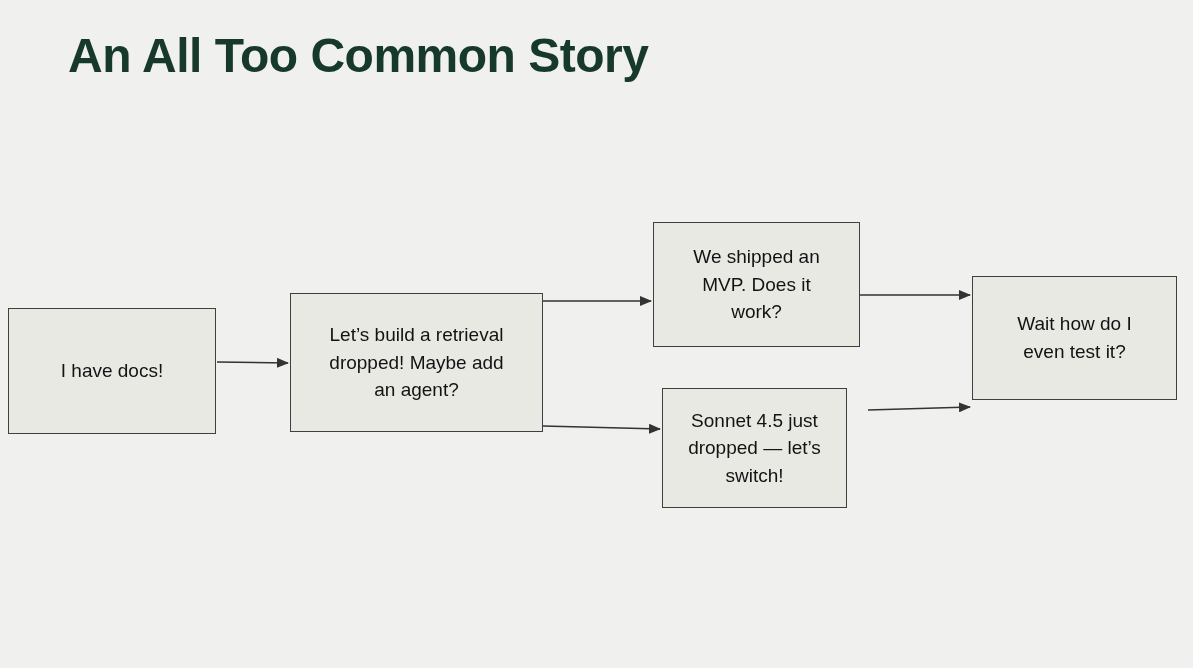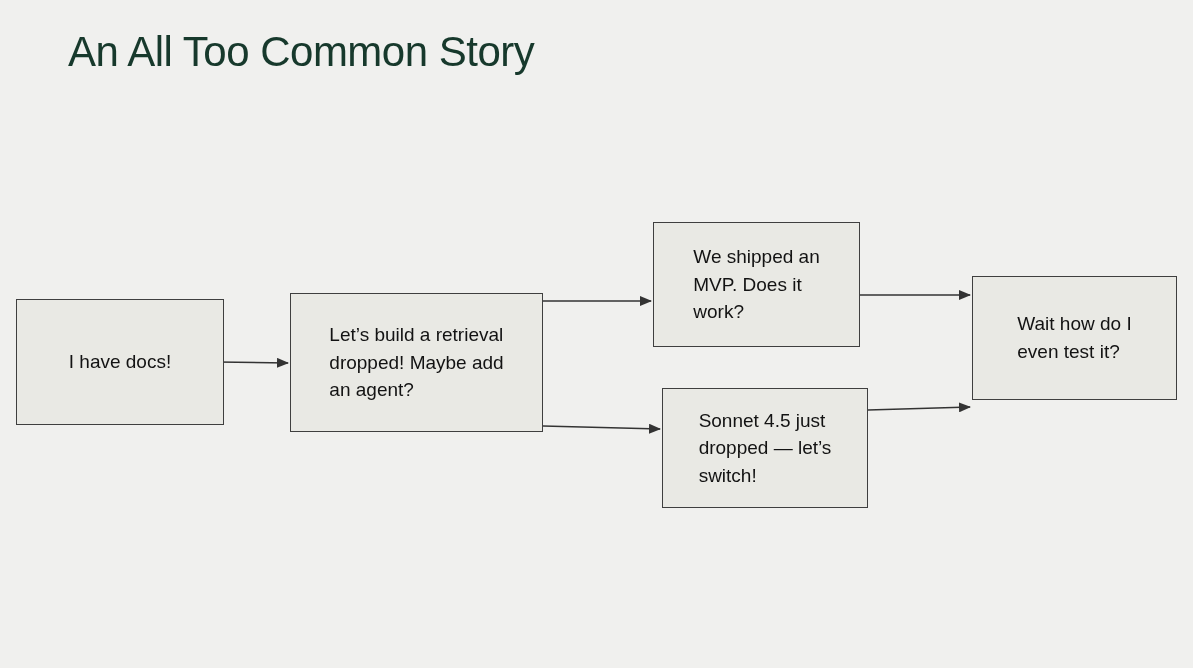--- a/index.html
+++ b/index.html
@@ -13,52 +13,53 @@
     width: 1193px;
     height: 668px;
     background: #f0f0ee;
     overflow: hidden;
   }
   .title {
     position: absolute;
     left: 68px;
     top: 28px;
     margin: 0;
-    font-size: 42px;
-    font-weight: 400;
+    font-size: 48px;
+    font-weight: 700;
     letter-spacing: -0.5px;
     color: #17392c;
     line-height: 1.15;
   }
   .arrows {
     position: absolute;
     left: 0;
     top: 0;
     width: 1193px;
     height: 668px;
     pointer-events: none;
   }
   .node {
     position: absolute;
     box-sizing: border-box;
     background: #e9e9e4;
     border: 1.6px solid #3f3f3f;
     display: flex;
     align-items: center;
     justify-content: center;
+    text-align: center;
     font-size: 19px;
     line-height: 1.45;
     color: #131313;
     white-space: pre-line;
     padding: 6px 10px;
   }
-  .node-docs   { left: 8px;   top: 299px; width: 208px; height: 126px; margin-left: 8px; }
+  .node-docs   { left: 8px;   top: 308px; width: 208px; height: 126px; }
   .node-build  { left: 290px; top: 293px; width: 253px; height: 139px; }
   .node-mvp    { left: 653px; top: 222px; width: 207px; height: 125px; }
-  .node-sonnet { left: 662px; top: 388px; width: 206px; height: 120px; }
+  .node-sonnet { left: 662px; top: 388px; width: 185px; height: 120px; }
   .node-test   { left: 972px; top: 276px; width: 205px; height: 124px; }
 </style>
 </head>
 <body>
 
 <div class="slide">
 
   <h1 class="title">An All Too Common Story</h1>
 
   <svg class="arrows" width="1193" height="668" viewBox="0 0 1193 668" xmlns="http://www.w3.org/2000/svg" aria-hidden="true">

